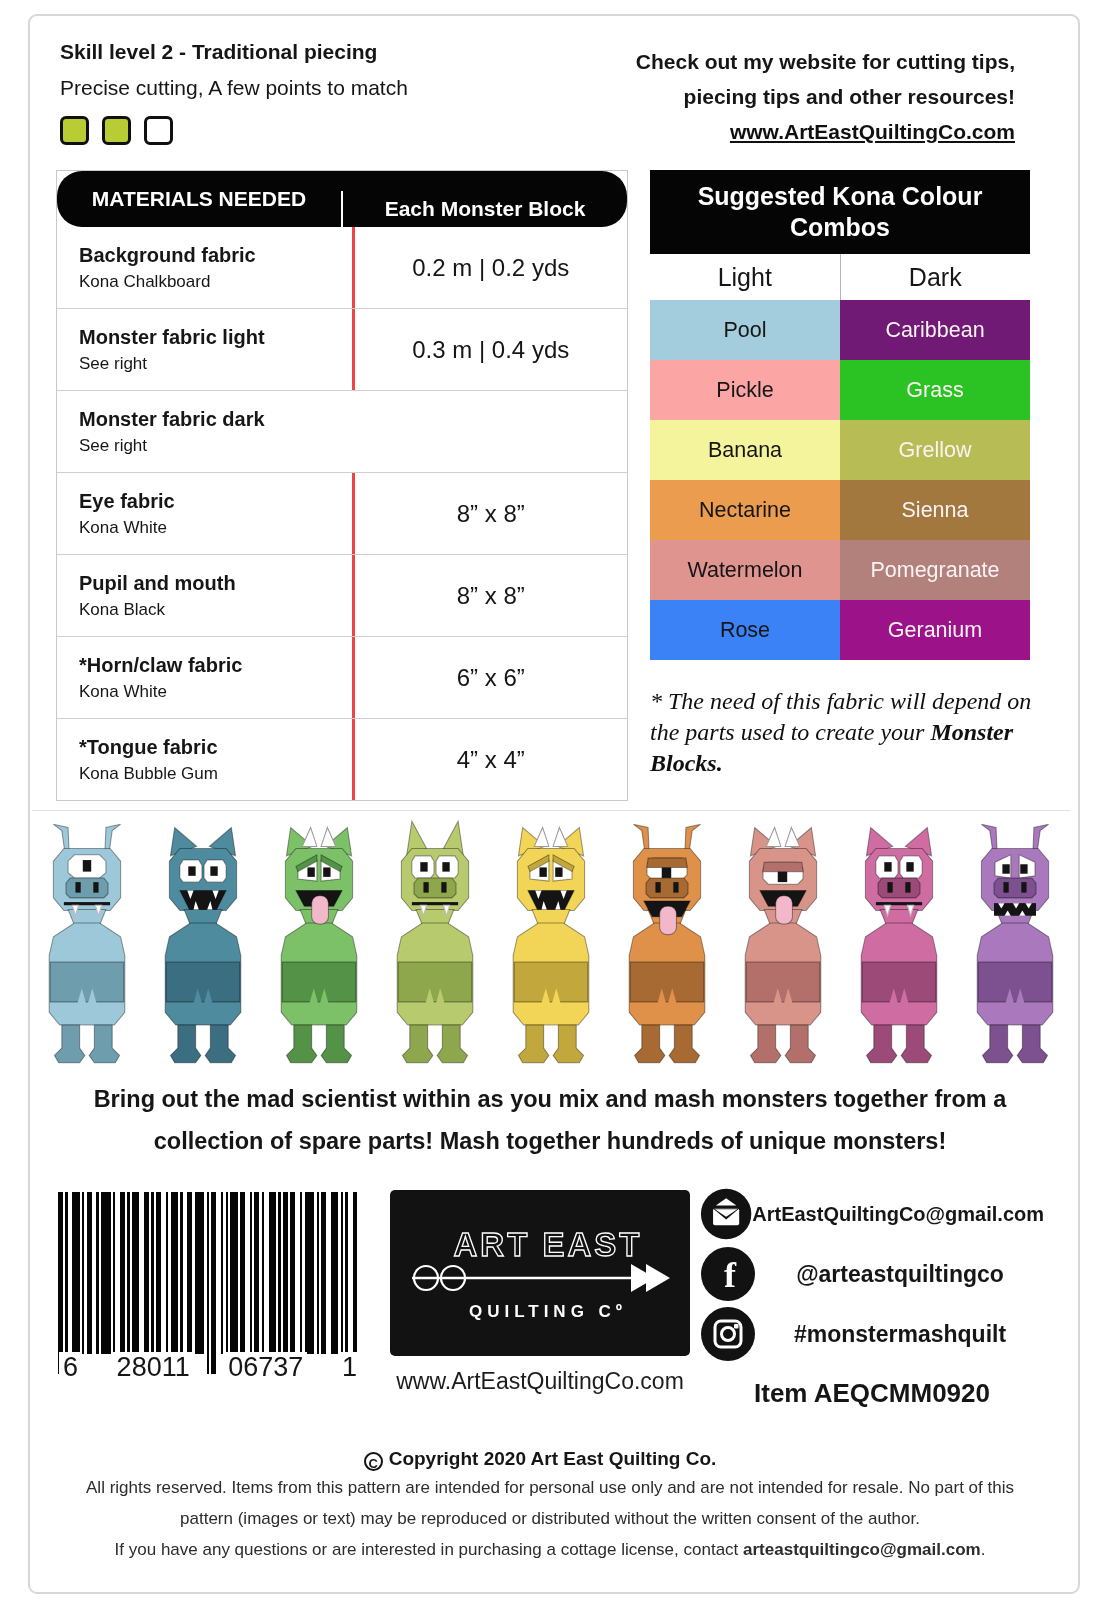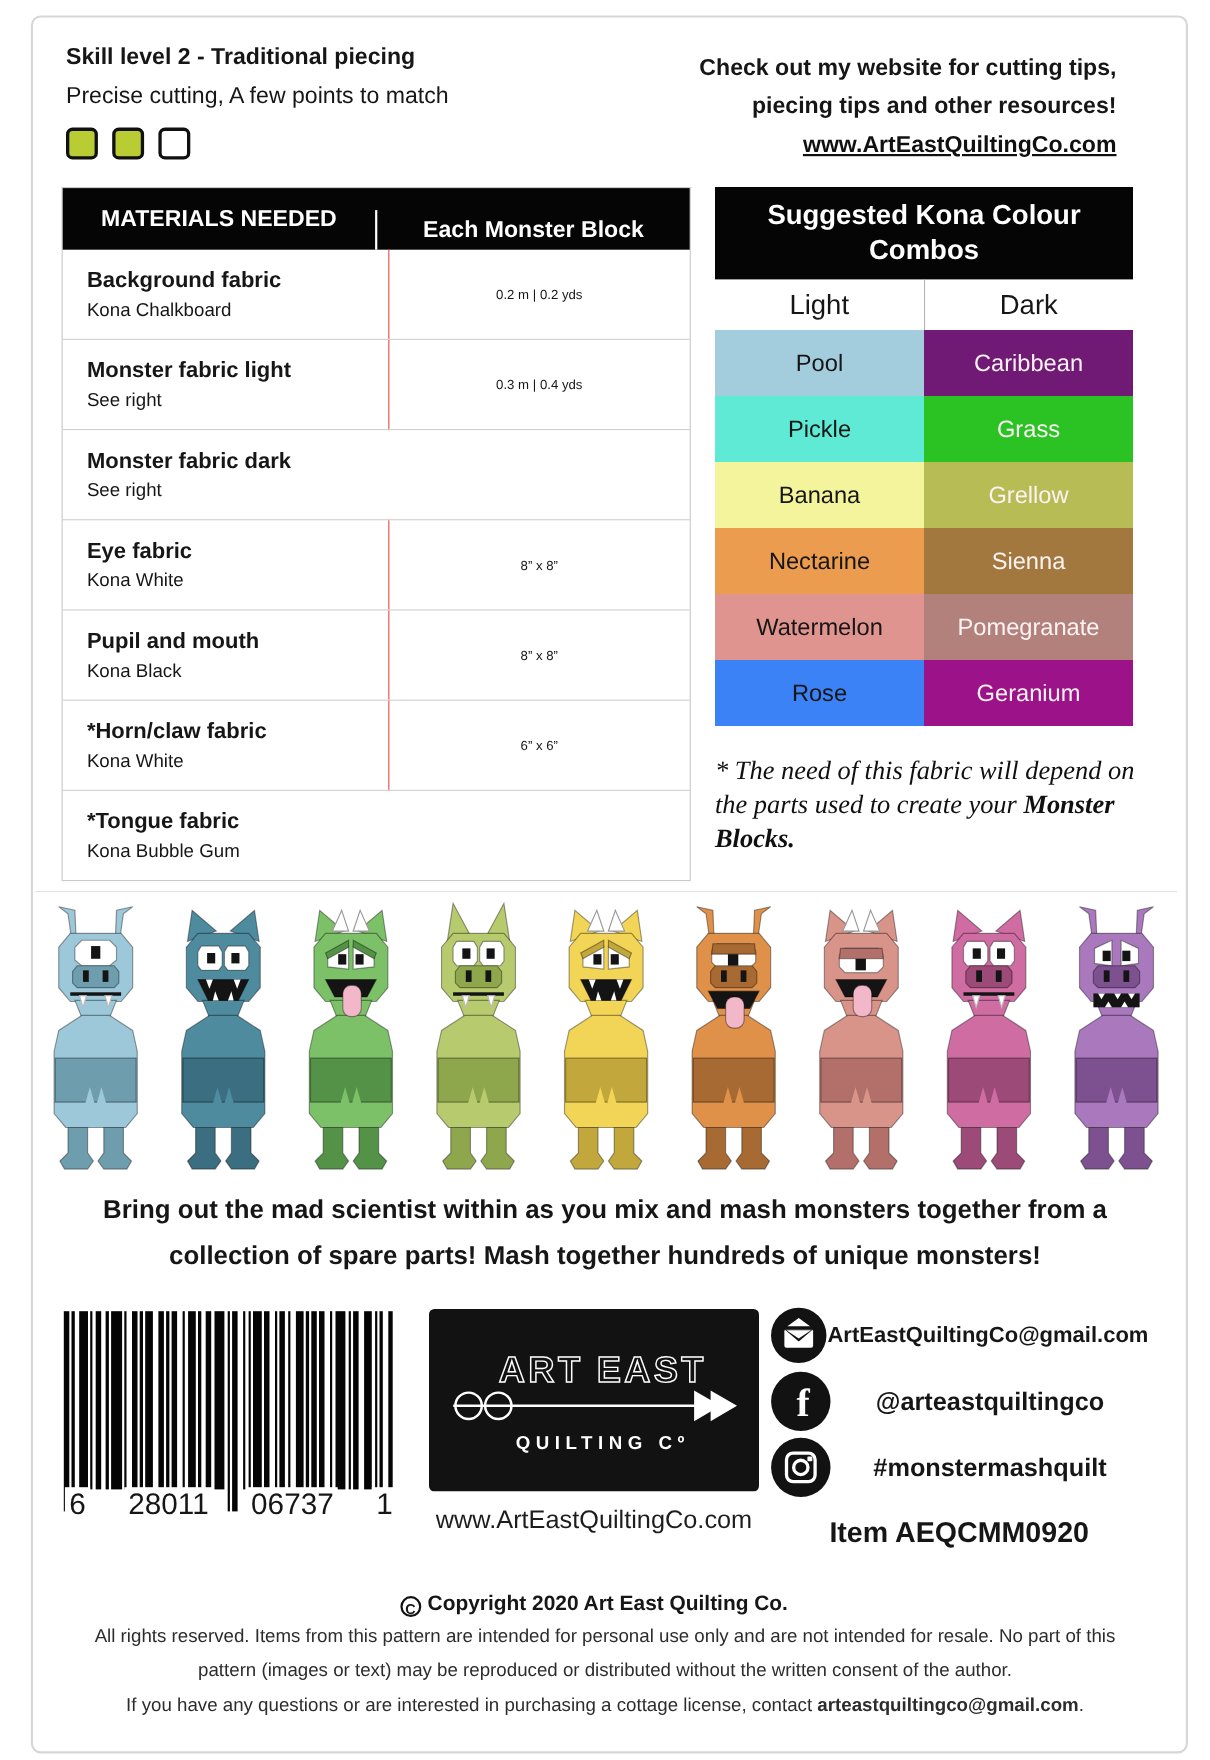--- a/index.html
+++ b/index.html
@@ -14,29 +14,29 @@
   .skill-sub{font-size:21px;margin:0 0 16px 0;}
   .squares{display:flex;gap:13px;}
   .sq{width:29px;height:29px;border:3px solid #101010;border-radius:6px;box-sizing:border-box;}
 
   
   .promo{right:85px;top:44px;text-align:right;font-weight:bold;font-size:21px;line-height:35px;}
   .promo a{color:#101010;}
 
   
   .mat{left:56px;top:170px;width:572px;border:1px solid #c9c9c9;box-sizing:border-box;}
-  .mat-head{display:flex;background:#050505;color:#fff;height:56px;font-weight:bold;font-size:21px;}
+  .mat-head{display:flex;background:#050505;color:#fff;height:56px;font-weight:bold;font-size:21px;border-radius:25px;}
   .mat-head div{flex:1;display:flex;align-items:center;justify-content:center;}
   .mat-head div + div{border-left:2px solid #fff;margin-top:20px;}
   .mat-row{display:flex;height:81px;border-top:1px solid #cfcfcf;}
   .mat-row:first-child{border-top:none;}
   .mat-name{flex:1;display:flex;flex-direction:column;justify-content:center;padding-left:22px;box-sizing:border-box;}
   .mat-name .nm{font-weight:bold;font-size:20px;margin-bottom:5px;}
   .mat-name .dt{font-size:17px;}
-  .mat-amt{flex:1;display:flex;align-items:center;justify-content:center;font-size:12px;border-left:1px solid #ef4444;}
+  .mat-amt{flex:1;display:flex;align-items:center;justify-content:center;font-size:24px;border-left:3px solid #ef4444;}
 
   
   .kona{left:650px;top:170px;width:380px;}
   .kona-head{background:#050505;color:#fff;min-height:84px;display:flex;align-items:center;justify-content:center;
     text-align:center;font-weight:bold;font-size:25px;line-height:31px;padding:4px 44px;box-sizing:border-box;}
   .kona-sub{display:flex;height:46px;font-size:25px;}
   .kona-sub div{flex:1;display:flex;align-items:center;justify-content:center;}
   .kona-sub div + div{border-left:1px solid #b5b5b5;}
   .kona-row{display:flex;height:60px;}
   .kona-row div{flex:1;display:flex;align-items:center;justify-content:center;font-size:21.5px;}
@@ -141,37 +141,38 @@
        <div class="nm">*Horn/claw fabric</div>
        <div class="dt">Kona White</div>
      </div>
      <div class="mat-amt">6” x 6”</div>
    </div>
       <div class="mat-row">
      <div class="mat-name">
        <div class="nm">*Tongue fabric</div>
        <div class="dt">Kona Bubble Gum</div>
      </div>
+     <div class="mat-amt">4” x 4”</div>
    </div>
     </div>
 </div>
 
 <div class="abs kona">
   <div class="kona-head">Suggested Kona Colour Combos</div>
   <div class="kona-sub">
     <div>Light</div>
     <div>Dark</div>
   </div>
   <div>
       <div class="kona-row">
      <div style="background:#a3cddc">Pool</div>
      <div class="dk" style="background:#701a75">Caribbean</div>
    </div>
       <div class="kona-row">
-     <div style="background:#5eead4">Pickle</div>
+     <div style="background:#fca5a5">Pickle</div>
      <div class="dk" style="background:#2bc324">Grass</div>
    </div>
       <div class="kona-row">
      <div style="background:#f4f49d">Banana</div>
      <div class="dk" style="background:#b8bc55">Grellow</div>
    </div>
       <div class="kona-row">
      <div style="background:#eb9c4f">Nectarine</div>
      <div class="dk" style="background:#a2783e">Sienna</div>
    </div>

